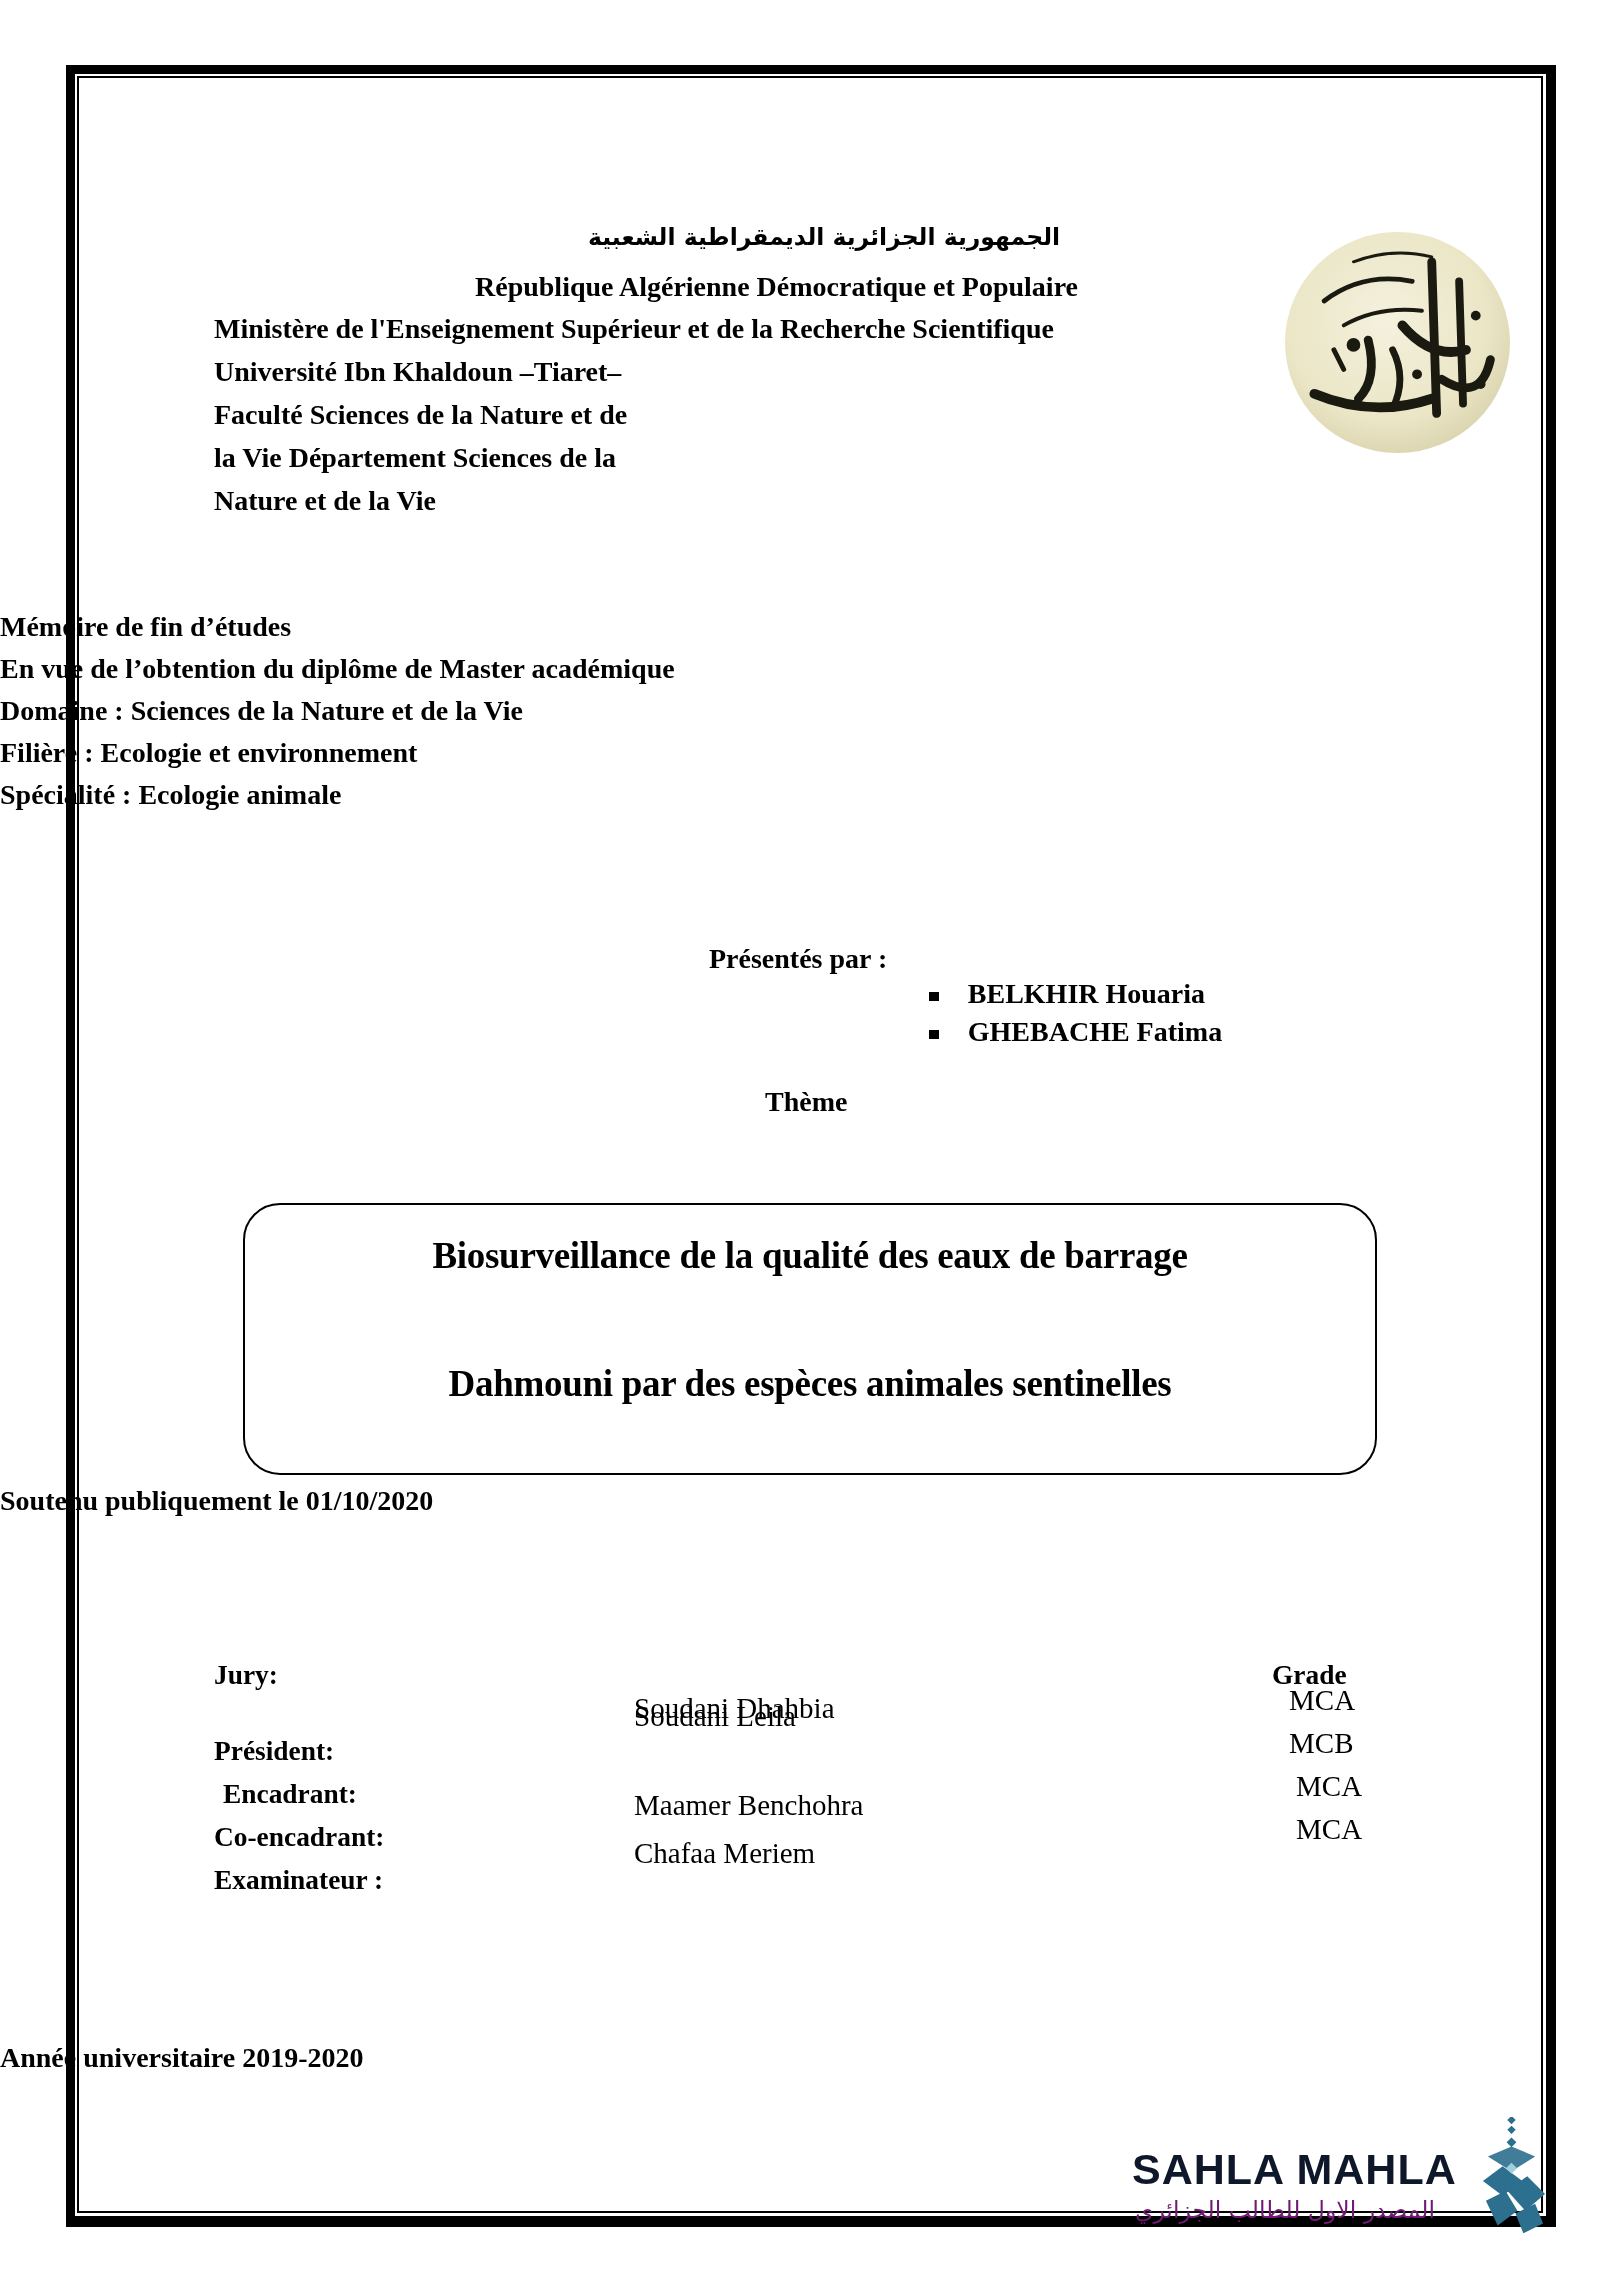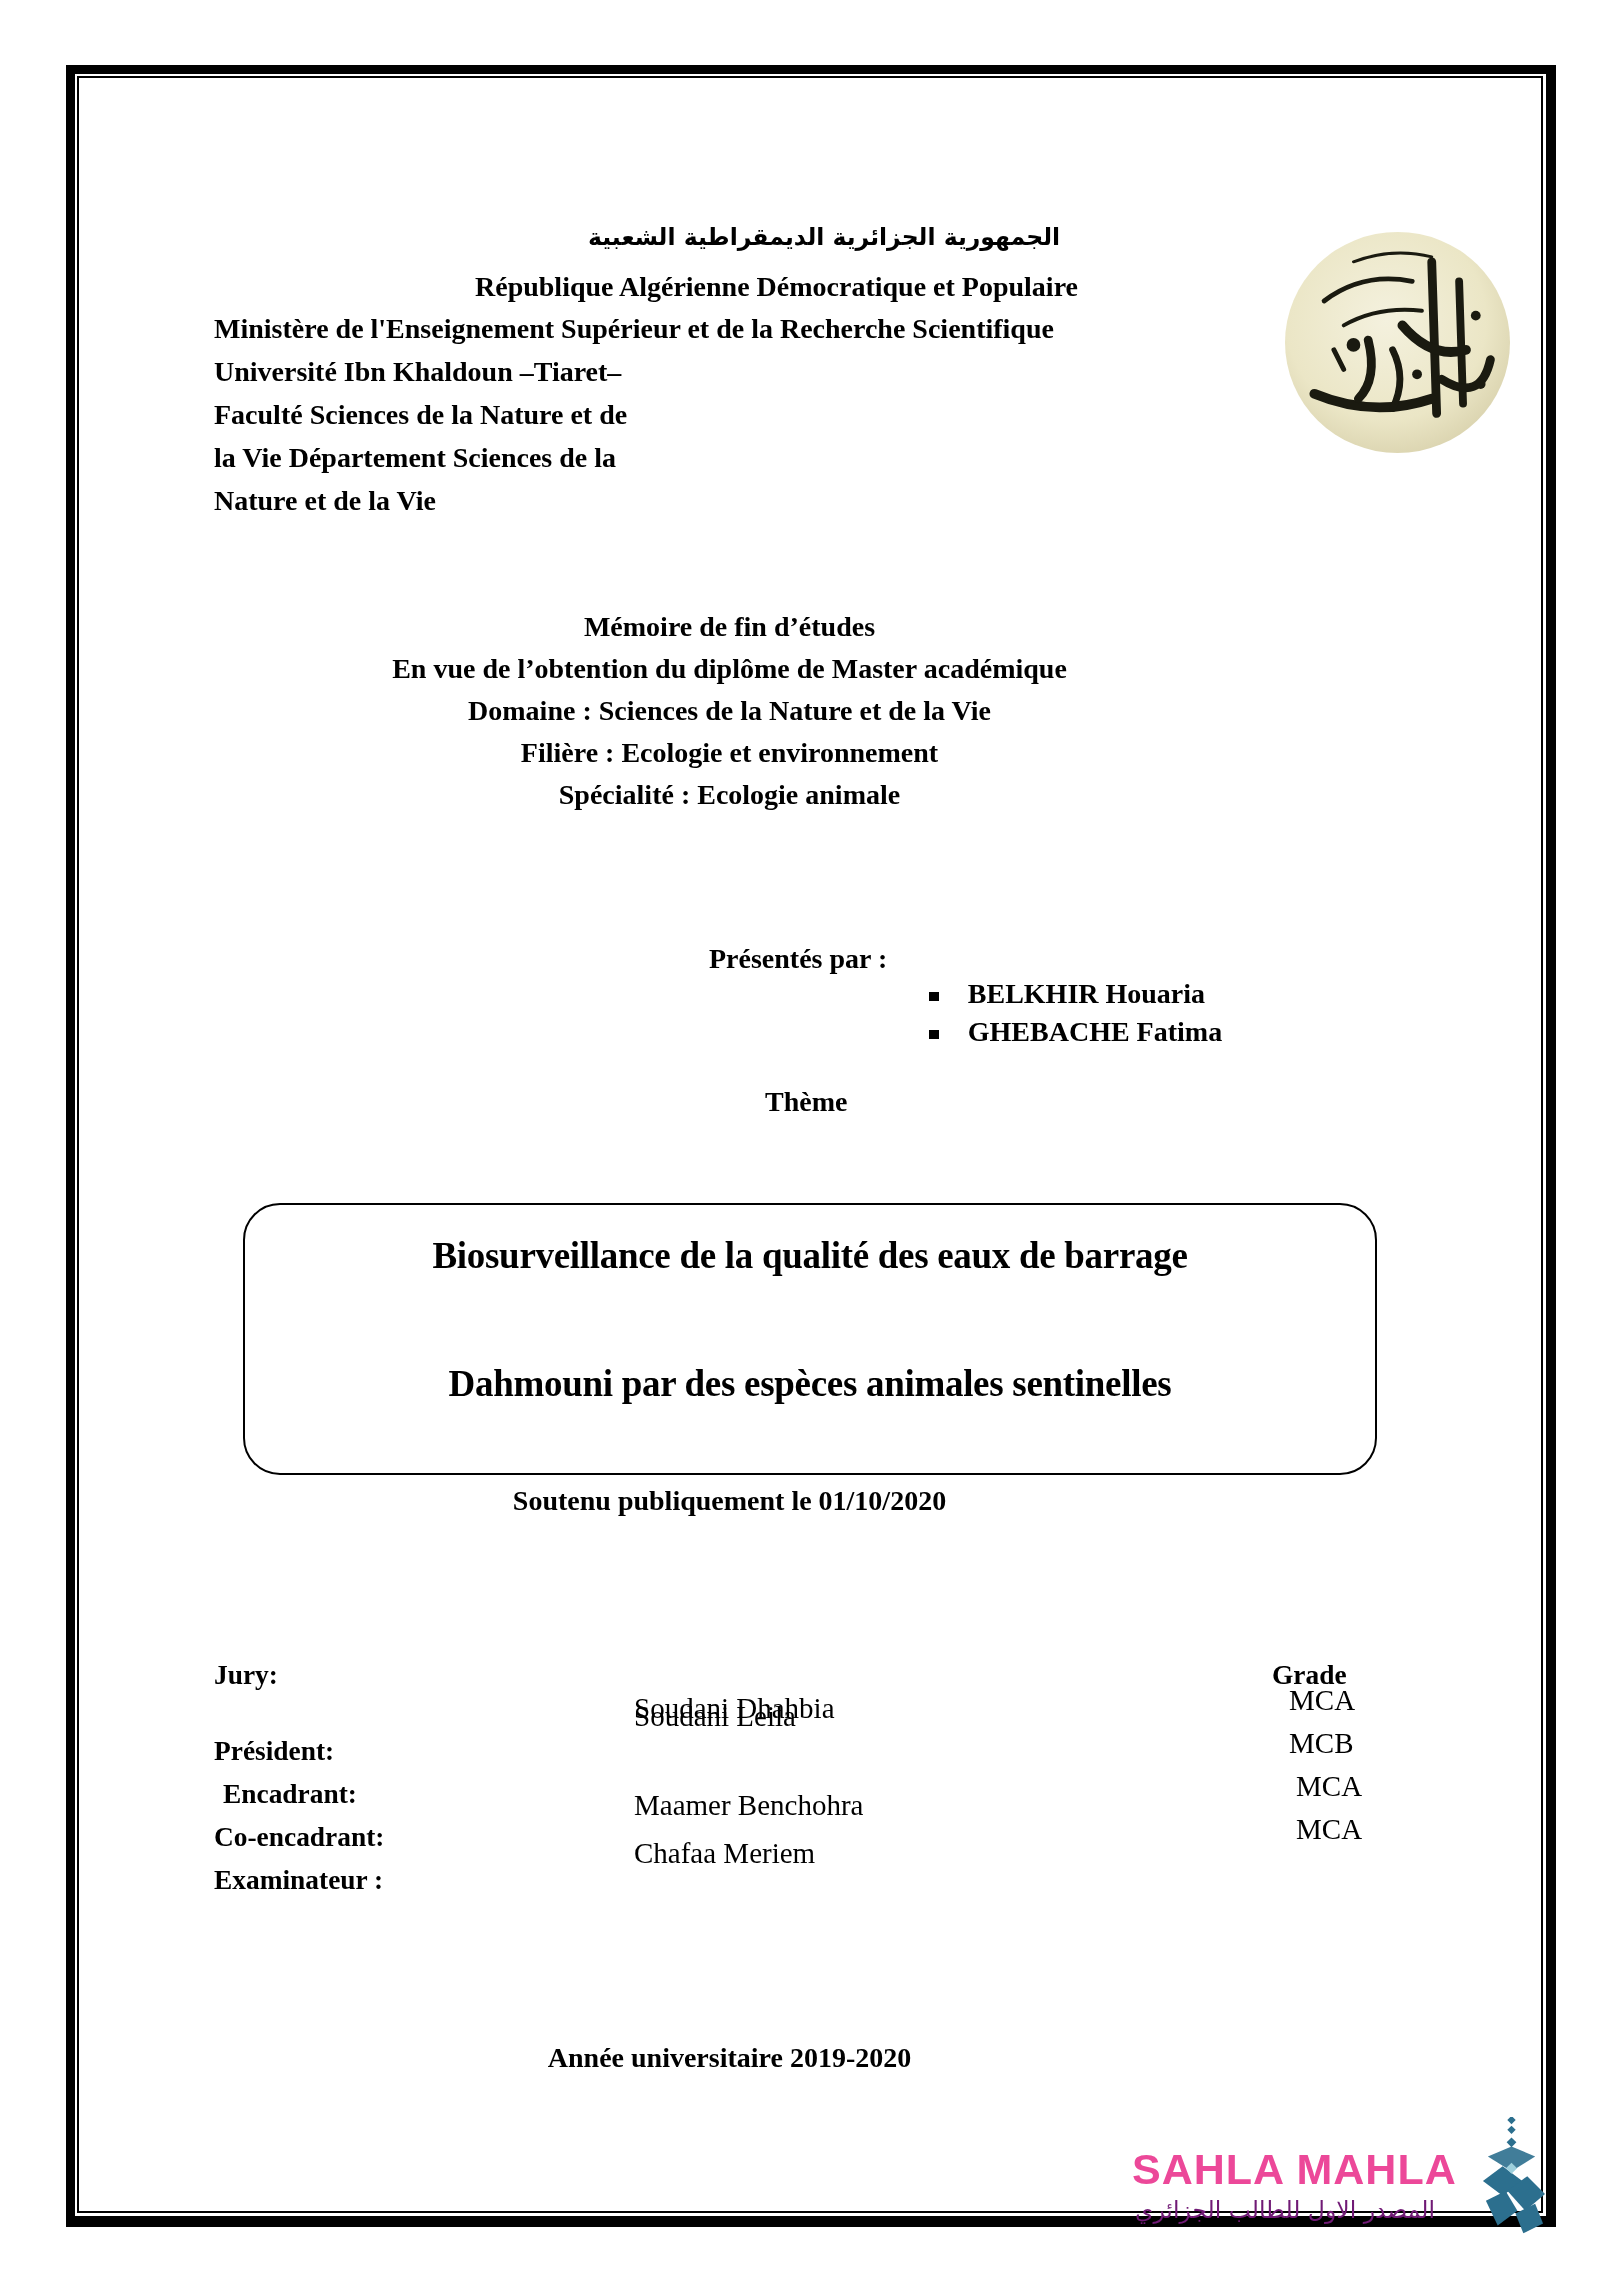--- a/index.html
+++ b/index.html
@@ -2,31 +2,31 @@
 <html><head>
 <meta charset="utf-8">
 <style>
   html, body { margin:0; padding:0; background:#fff; }
   body { width:1621px; height:2293px; position:relative; overflow:hidden; font-family:"Liberation Serif", serif; color:#000; }
   .frame-outer { position:absolute; left:66px; top:65px; width:1490px; height:2162px; box-sizing:border-box; border-top:9.8px solid #000; border-left:9.8px solid #000; border-right:10.8px solid #000; border-bottom:11.8px solid #000; }
   .frame-inner { position:absolute; left:77px; top:76px; width:1466px; height:2137px; box-sizing:border-box; border:2.9px solid #000; }
   .abs { position:absolute; white-space:nowrap;text-align:right; }
   .hdr { font-size:28px; font-weight:bold; }
   .arabic { font-family:"DejaVu Sans", sans-serif; font-size:23.5px; font-weight:bold; direction:rtl; }
-  .center { text-align:center; left:0; width:1459px; }
+  .center { text-align:left; left:0; width:1459px; }
   .logo { position:absolute; left:1285px; top:232px; width:225px; height:221px; border-radius:50%;
           background: radial-gradient(circle at 45% 40%, #f4f1de 0%, #ebe6c6 55%, #d8d1ac 80%, #c9c29d 100%); overflow:hidden; }
   .logo svg { width:100%; height:100%; }
   .theme-box { position:absolute; left:243px; top:1203px; width:1134px; height:272px; box-sizing:border-box; border:2px solid #000; border-radius:37px; }
   .theme-line { position:absolute; left:0; width:100%; text-align:center; font-size:37px; font-weight:bold; letter-spacing:-0.3px; }
   .jury-label { font-size:27.4px; font-weight:bold;margin-top:48px; }
   .jury-name { font-size:29px; }
   .jury-grade { font-size:29px; }
   .bullet { display:inline-block; width:9.8px; height:9.8px; background:#000; margin-right:29px; vertical-align:middle; }
-  .sahla { position:absolute; left:1132px; top:2145px; font-family:"Liberation Sans", sans-serif; font-size:43px; font-weight:bold; color:#ec4899; letter-spacing:1px; }
+  .sahla { position:absolute; left:1132px; top:2145px; font-family:"Liberation Sans", sans-serif; font-size:43px; font-weight:bold; color:#0f172a; letter-spacing:1px; }
   .sahla-ar { position:absolute; left:1135px; top:2196px; font-family:"DejaVu Sans", sans-serif; font-size:23.5px; color:#701a75; direction:rtl; }
   .sahla-mark { position:absolute; left:1478px; top:2117px; width:69px; height:118px; }
 </style>
 </head>
 <body>
 
 <div class="frame-outer"></div>
 <div class="frame-inner"></div>
 
 <div class="abs arabic" style="left:588px; top:223px;">الجمهورية الجزائرية الديمقراطية الشعبية</div>

